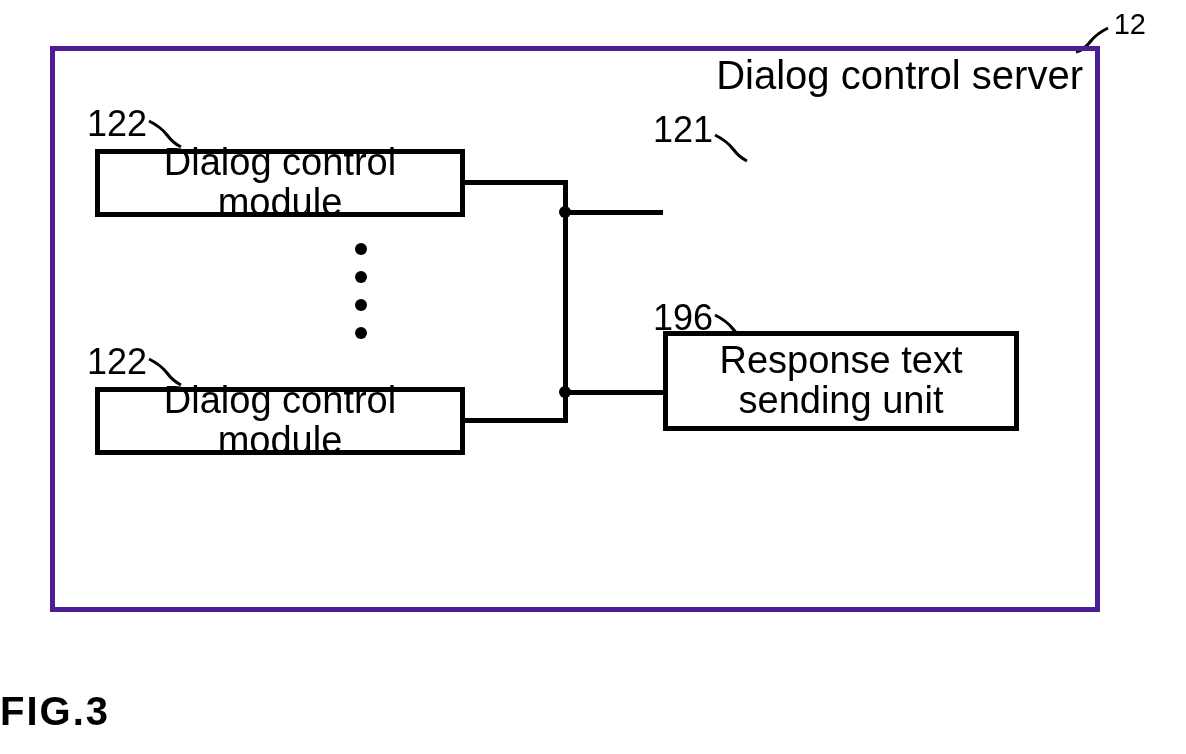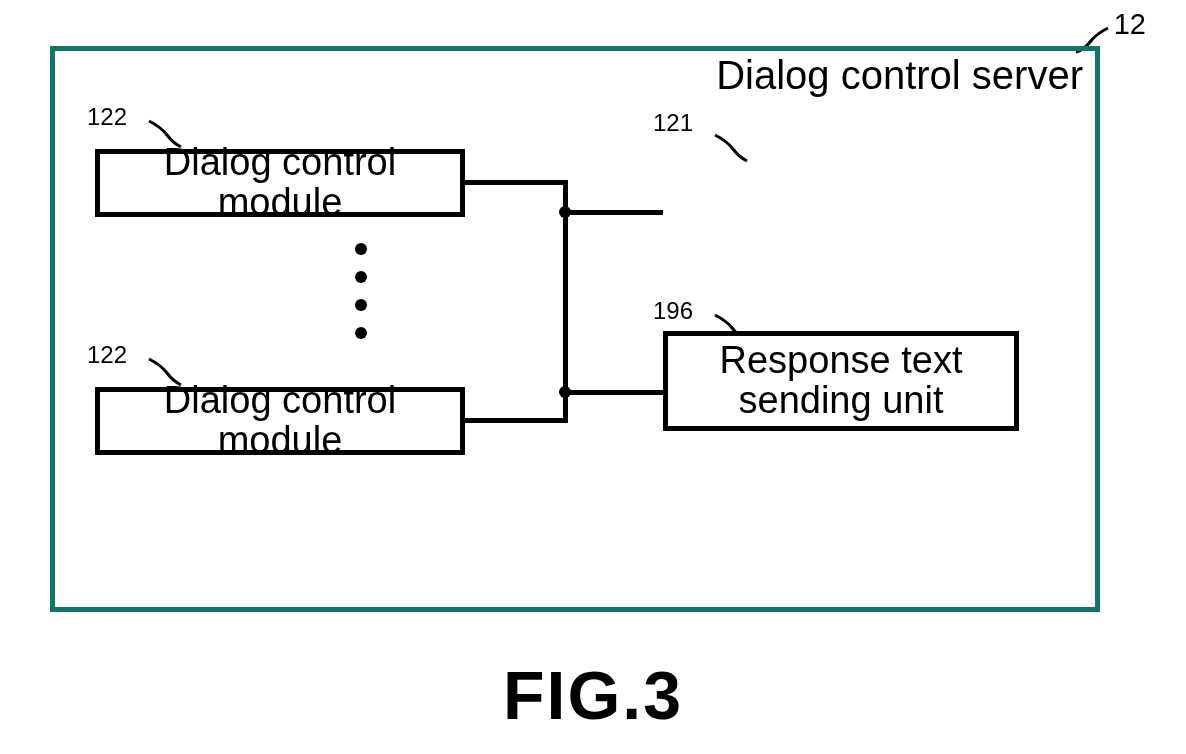--- a/index.html
+++ b/index.html
@@ -16,21 +16,21 @@
     top: 8px;
     font-size: 29px;
     font-weight: normal;
   }
   .server-box {
     position: absolute;
     left: 50px;
     top: 46px;
     width: 1050px;
     height: 566px;
-    border: 5px solid #0f766e;
+    border: 5px solid #4c1d95;
   }
   .server-title {
     position: absolute;
     right: 12px;
     top: 2px;
     font-size: 40px;
   }
   .block {
     position: absolute;
     border: 5px solid #000;
@@ -38,21 +38,21 @@
     display: flex;
     align-items: center;
     justify-content: center;
     text-align: center;
     font-size: 38px;
     line-height: 1.05;
     padding: 2px 6px;
   }
   .ref-label {
     position: absolute;
-    font-size: 24px;
+    font-size: 36px;
   }
   .vbus {
     position: absolute;
     width: 5px;
     background: #000;
   }
   .hwire {
     position: absolute;
     height: 5px;
     background: #000;
@@ -75,22 +75,22 @@
     width: 12px;
     height: 12px;
     background: #000;
     border-radius: 50%;
   }
   .fig-caption {
     position: absolute;
     left: 0;
     right: 0;
     bottom: 20px;
-    text-align: center;
-    font-size: 68px;
+    text-align: left;
+    font-size: 40px;
     font-weight: 900;
     letter-spacing: 2px;
   }
 </style>
 </head>
 <body>
 
 <div class="outer-ref">12</div>
 <svg style="position:absolute; right:72px; top:26px; width:40px; height:30px;">
   <path d="M 34 2 Q 22 8 16 16 Q 10 24 2 26" stroke="#000" stroke-width="3" fill="none"></path>

